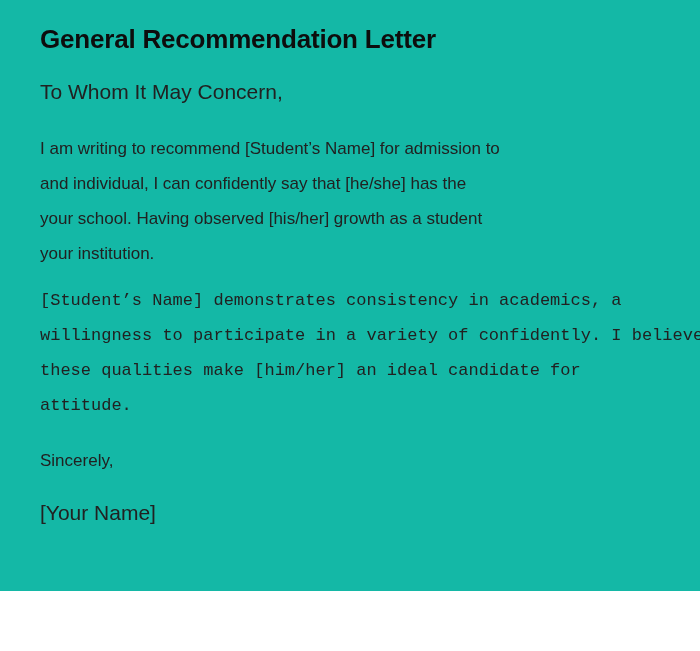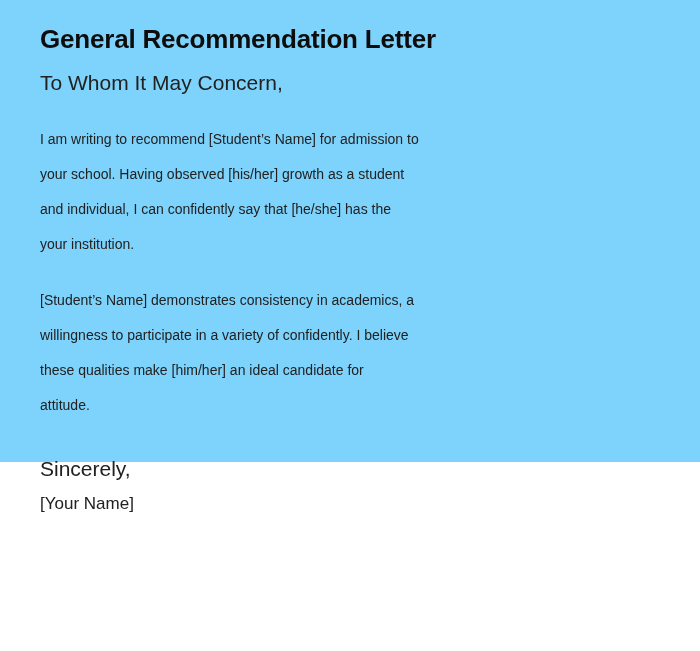--- a/index.html
+++ b/index.html
@@ -6,73 +6,74 @@
   html, body { margin: 0; padding: 0; }
   body {
     width: 700px;
     height: 651px;
     background: #ffffff;
     overflow: hidden;
     font-family: "Liberation Sans", "DejaVu Sans", sans-serif;
   }
   .page {
     width: 700px;
-    height: 462px;
+    height: 591px;
     padding: 22px 40px 12px 40px;
-    background: #7dd3fc;
+    background: #14b8a6;
   }
   .doc-title {
     margin: 0;
     font-size: 26px;
     line-height: 35px;
     font-weight: 700;
     color: #0d0d0d;
     letter-spacing: -0.2px;
   }
   .salutation {
-    margin-top: 8px;
+    margin-top: 17px;
     font-size: 21px;
     line-height: 35px;
     color: #212121;
   }
   .paragraph {
     margin-top: 22px;
   }
-  .paragraph.second { margin-top: 21px; }
+  .paragraph.second { margin-top: 12px; font-family: Liberation Mono, monospace; }
   .line {
-    font-size: 14px;
+    font-size: 17px;
     line-height: 35px;
     color: #212121;
     white-space: nowrap;
   }
   .closing {
-    margin-top: 28px;
-    font-size: 21px;
+    margin-top: 20px;
+    font-size: 17px;
     line-height: 35px;
     color: #212121;
   }
   .signature {
-    font-size: 17px;
+    margin-top: 17px;
+    font-size: 21px;
     line-height: 35px;
     color: #212121;
   }
 </style>
 </head>
 <body>
 
 <div class="page">
 
   <h1 class="doc-title">General Recommendation Letter</h1>
 
   <div class="salutation">To Whom It May Concern,</div>
 
   <div class="paragraph first">
     <div class="line">I am writing to recommend [Student’s Name] for admission to</div>
+    <div class="line">and individual, I can confidently say that [he/she] has the</div>
     <div class="line">your school. Having observed [his/her] growth as a student</div>
-    <div class="line">and individual, I can confidently say that [he/she] has the</div>
     <div class="line">your institution.</div>
   </div>
 
   <div class="paragraph second">
     <div class="line">[Student’s Name] demonstrates consistency in academics, a</div>
     <div class="line">willingness to participate in a variety of confidently. I believe</div>
     <div class="line">these qualities make [him/her] an ideal candidate for</div>
     <div class="line">attitude.</div>
   </div>
 

